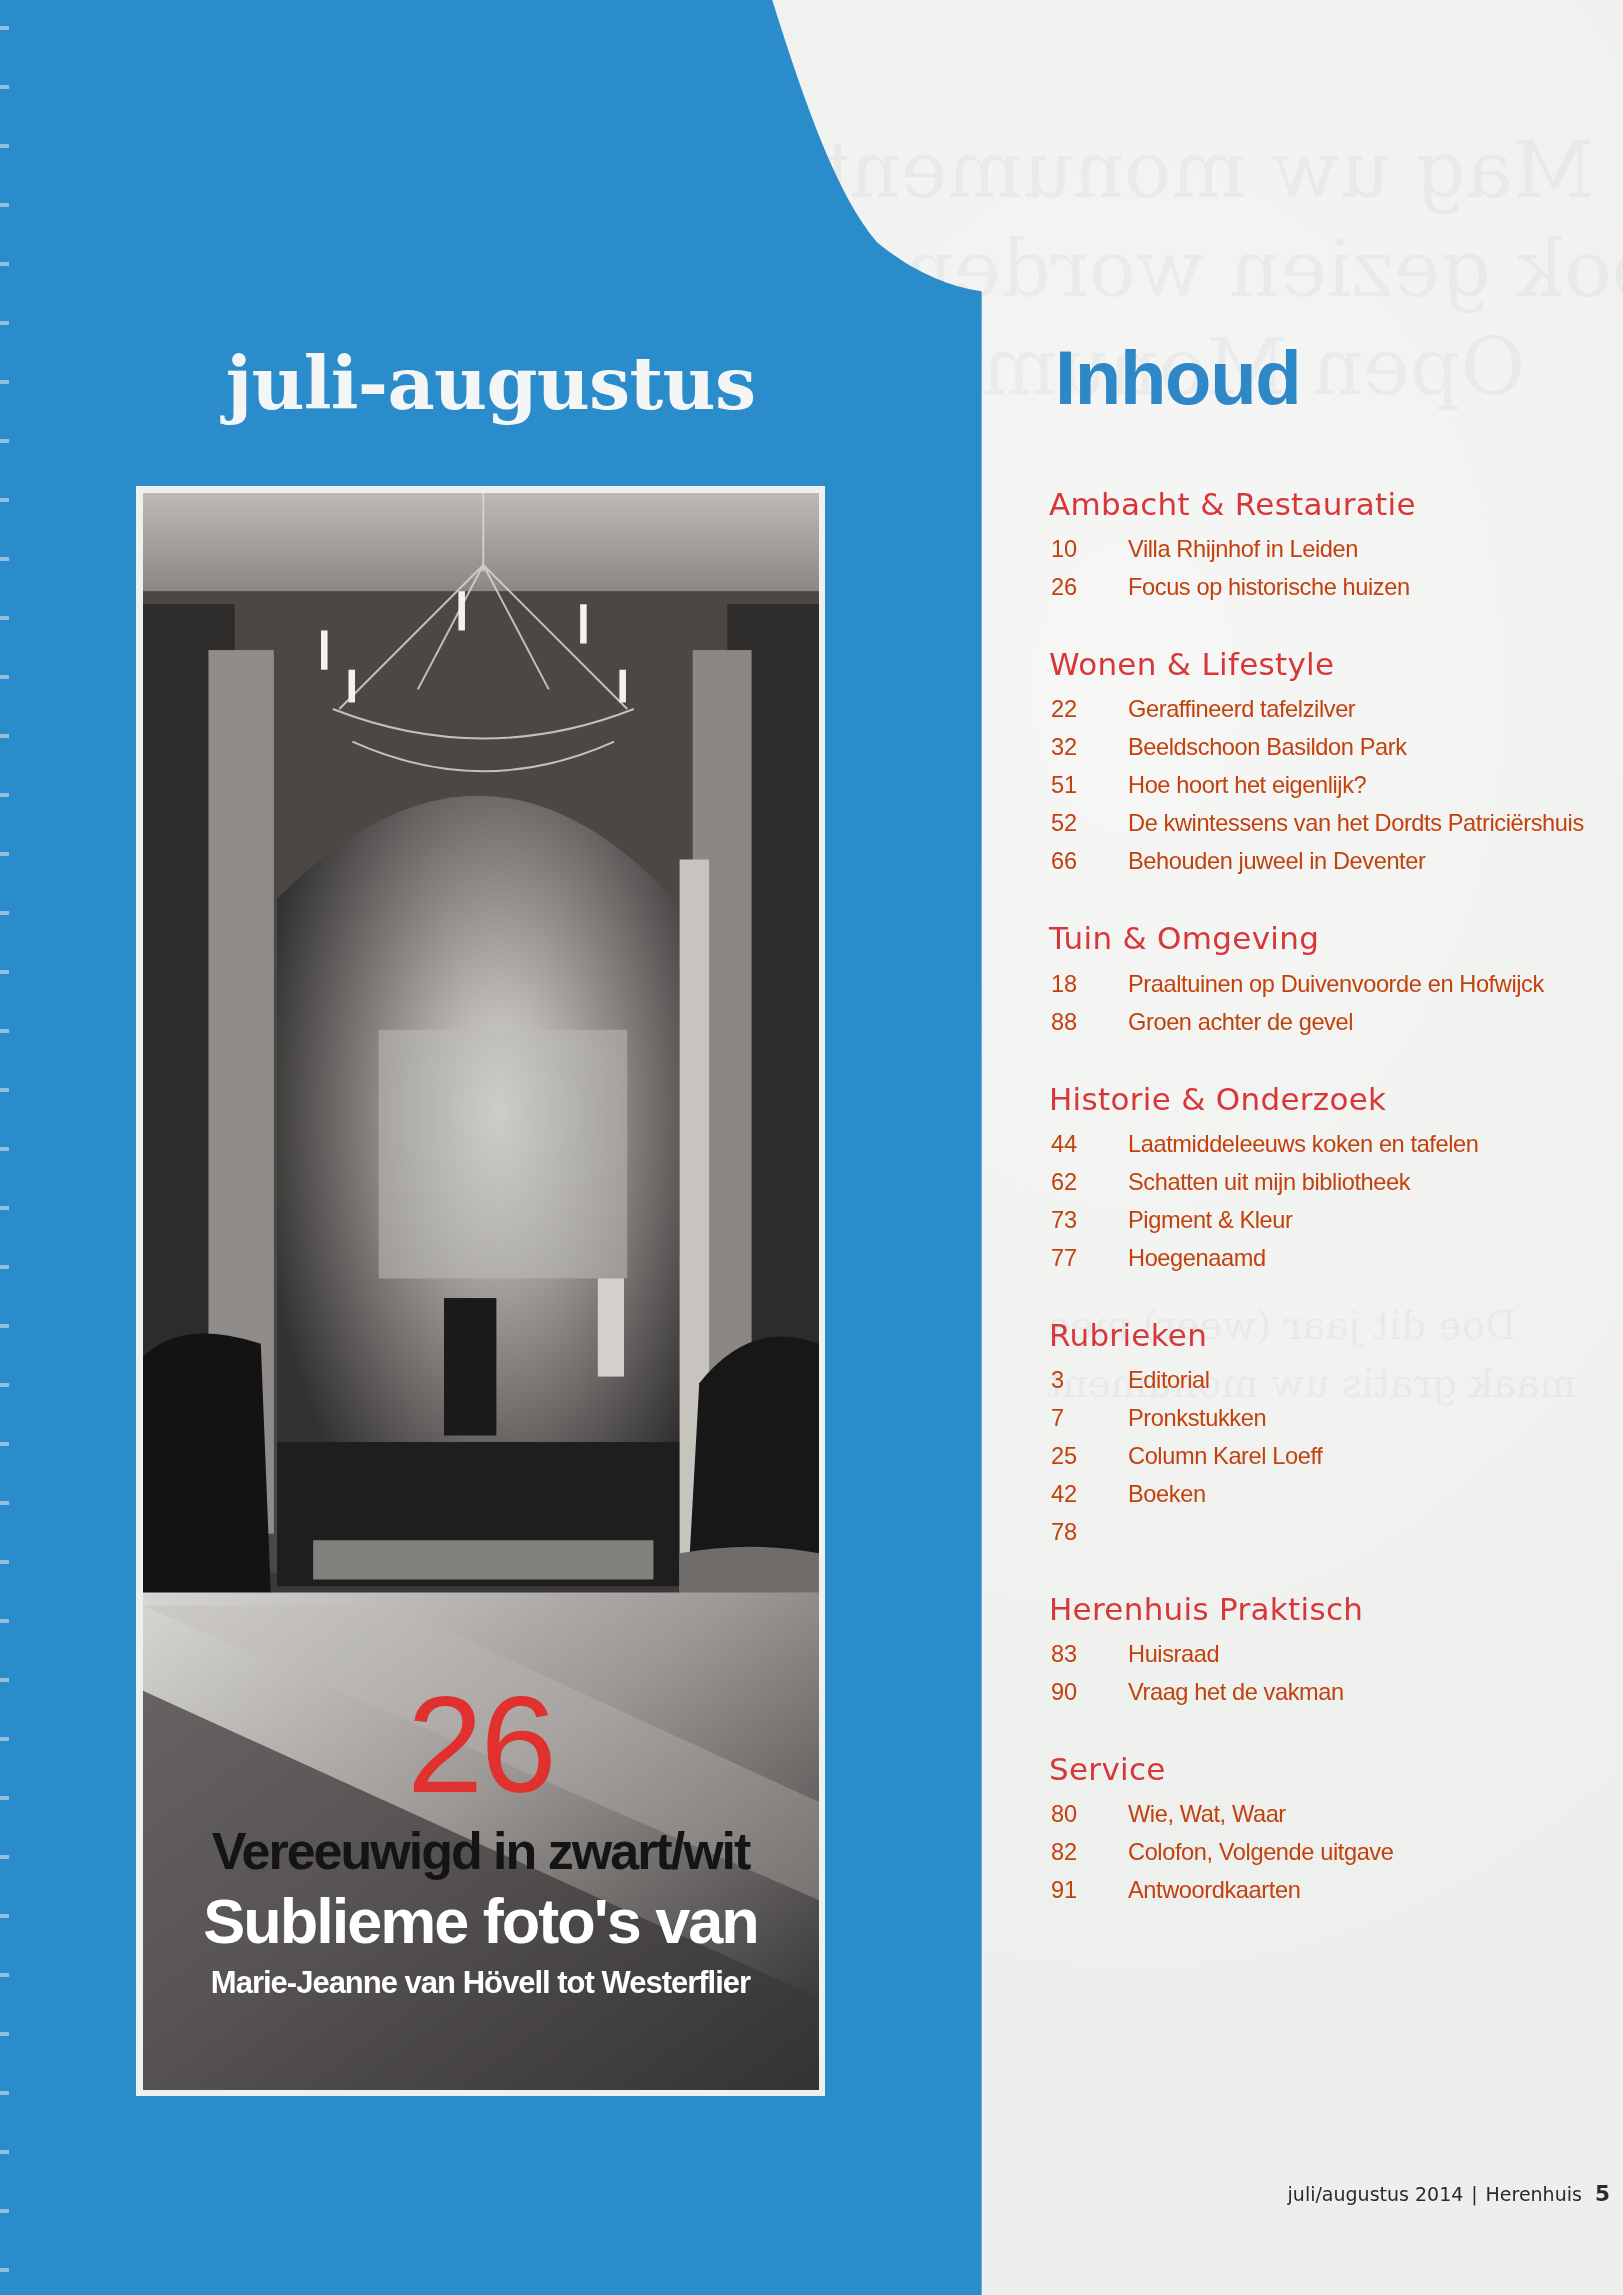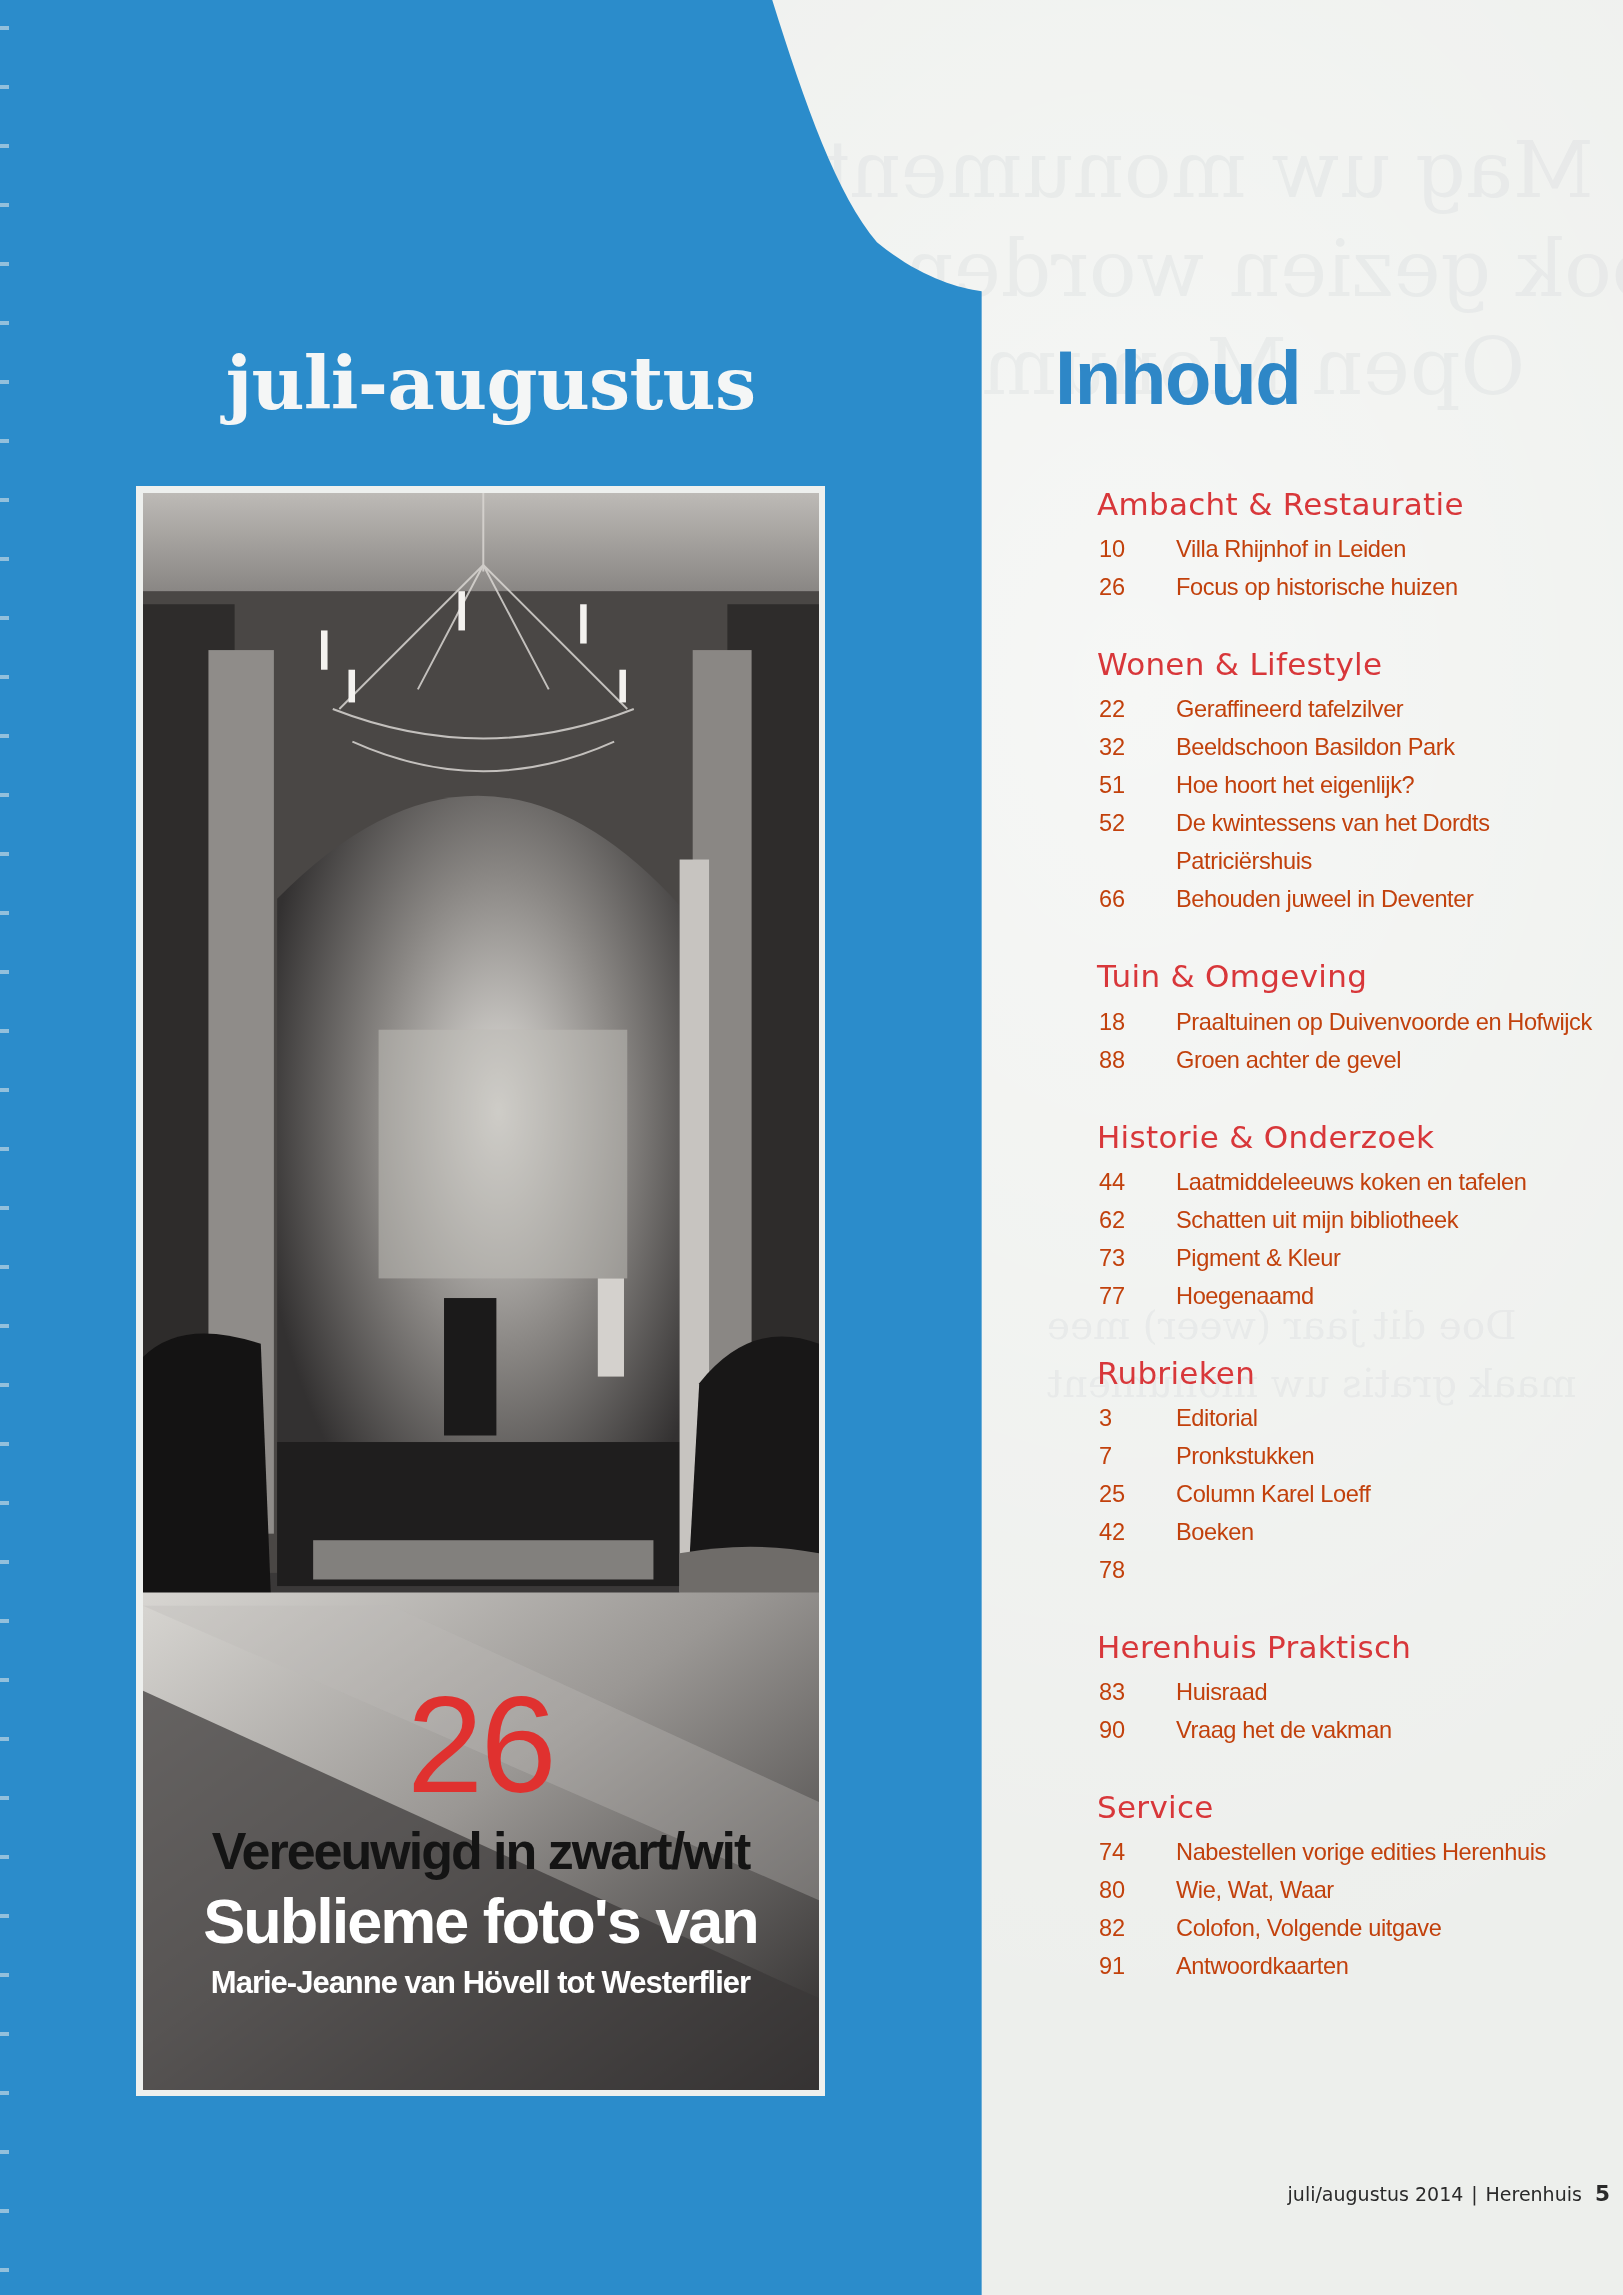--- a/index.html
+++ b/index.html
@@ -85,21 +85,21 @@
     
     .toc-title {
       position: absolute; left: 1055px; top: 334px;
       font-family: Liberation Sans, sans-serif;
       font-weight: bold; font-size: 76px; letter-spacing: -1.3px;
       color: #2e87c7;
     }
     .toc {
       position: absolute; left: 1049px; top: 484px; width: 556px;
     }
-    .toc-section { margin-bottom: 38px; margin-left: 48px; }
+    .toc-section { margin-bottom: 38px; }
     .toc-heading {
       font-family: "DejaVu Sans", sans-serif;
       font-size: 31px; line-height: 41px;
       color: #d8373a;
       letter-spacing: 0.3px;
       margin-bottom: 5.2px;
     }
     .toc-row {
       display: flex; align-items: baseline;
       font-family: "Liberation Sans", sans-serif;
@@ -305,24 +305,20 @@
       </div>
     <div class="toc-row">
         <span class="toc-page">90</span>
         <span class="toc-label">Vraag het de vakman</span>
       </div>
   </div>
 
   <div class="toc-section">
     <div class="toc-heading">Service</div>
     <div class="toc-row">
-        <span class="toc-page">74</span>
-        <span class="toc-label">Nabestellen vorige edities Herenhuis</span>
-      </div>
-    <div class="toc-row">
         <span class="toc-page">80</span>
         <span class="toc-label">Wie, Wat, Waar</span>
       </div>
     <div class="toc-row">
         <span class="toc-page">82</span>
         <span class="toc-label">Colofon, Volgende uitgave</span>
       </div>
     <div class="toc-row">
         <span class="toc-page">91</span>
         <span class="toc-label">Antwoordkaarten</span>

